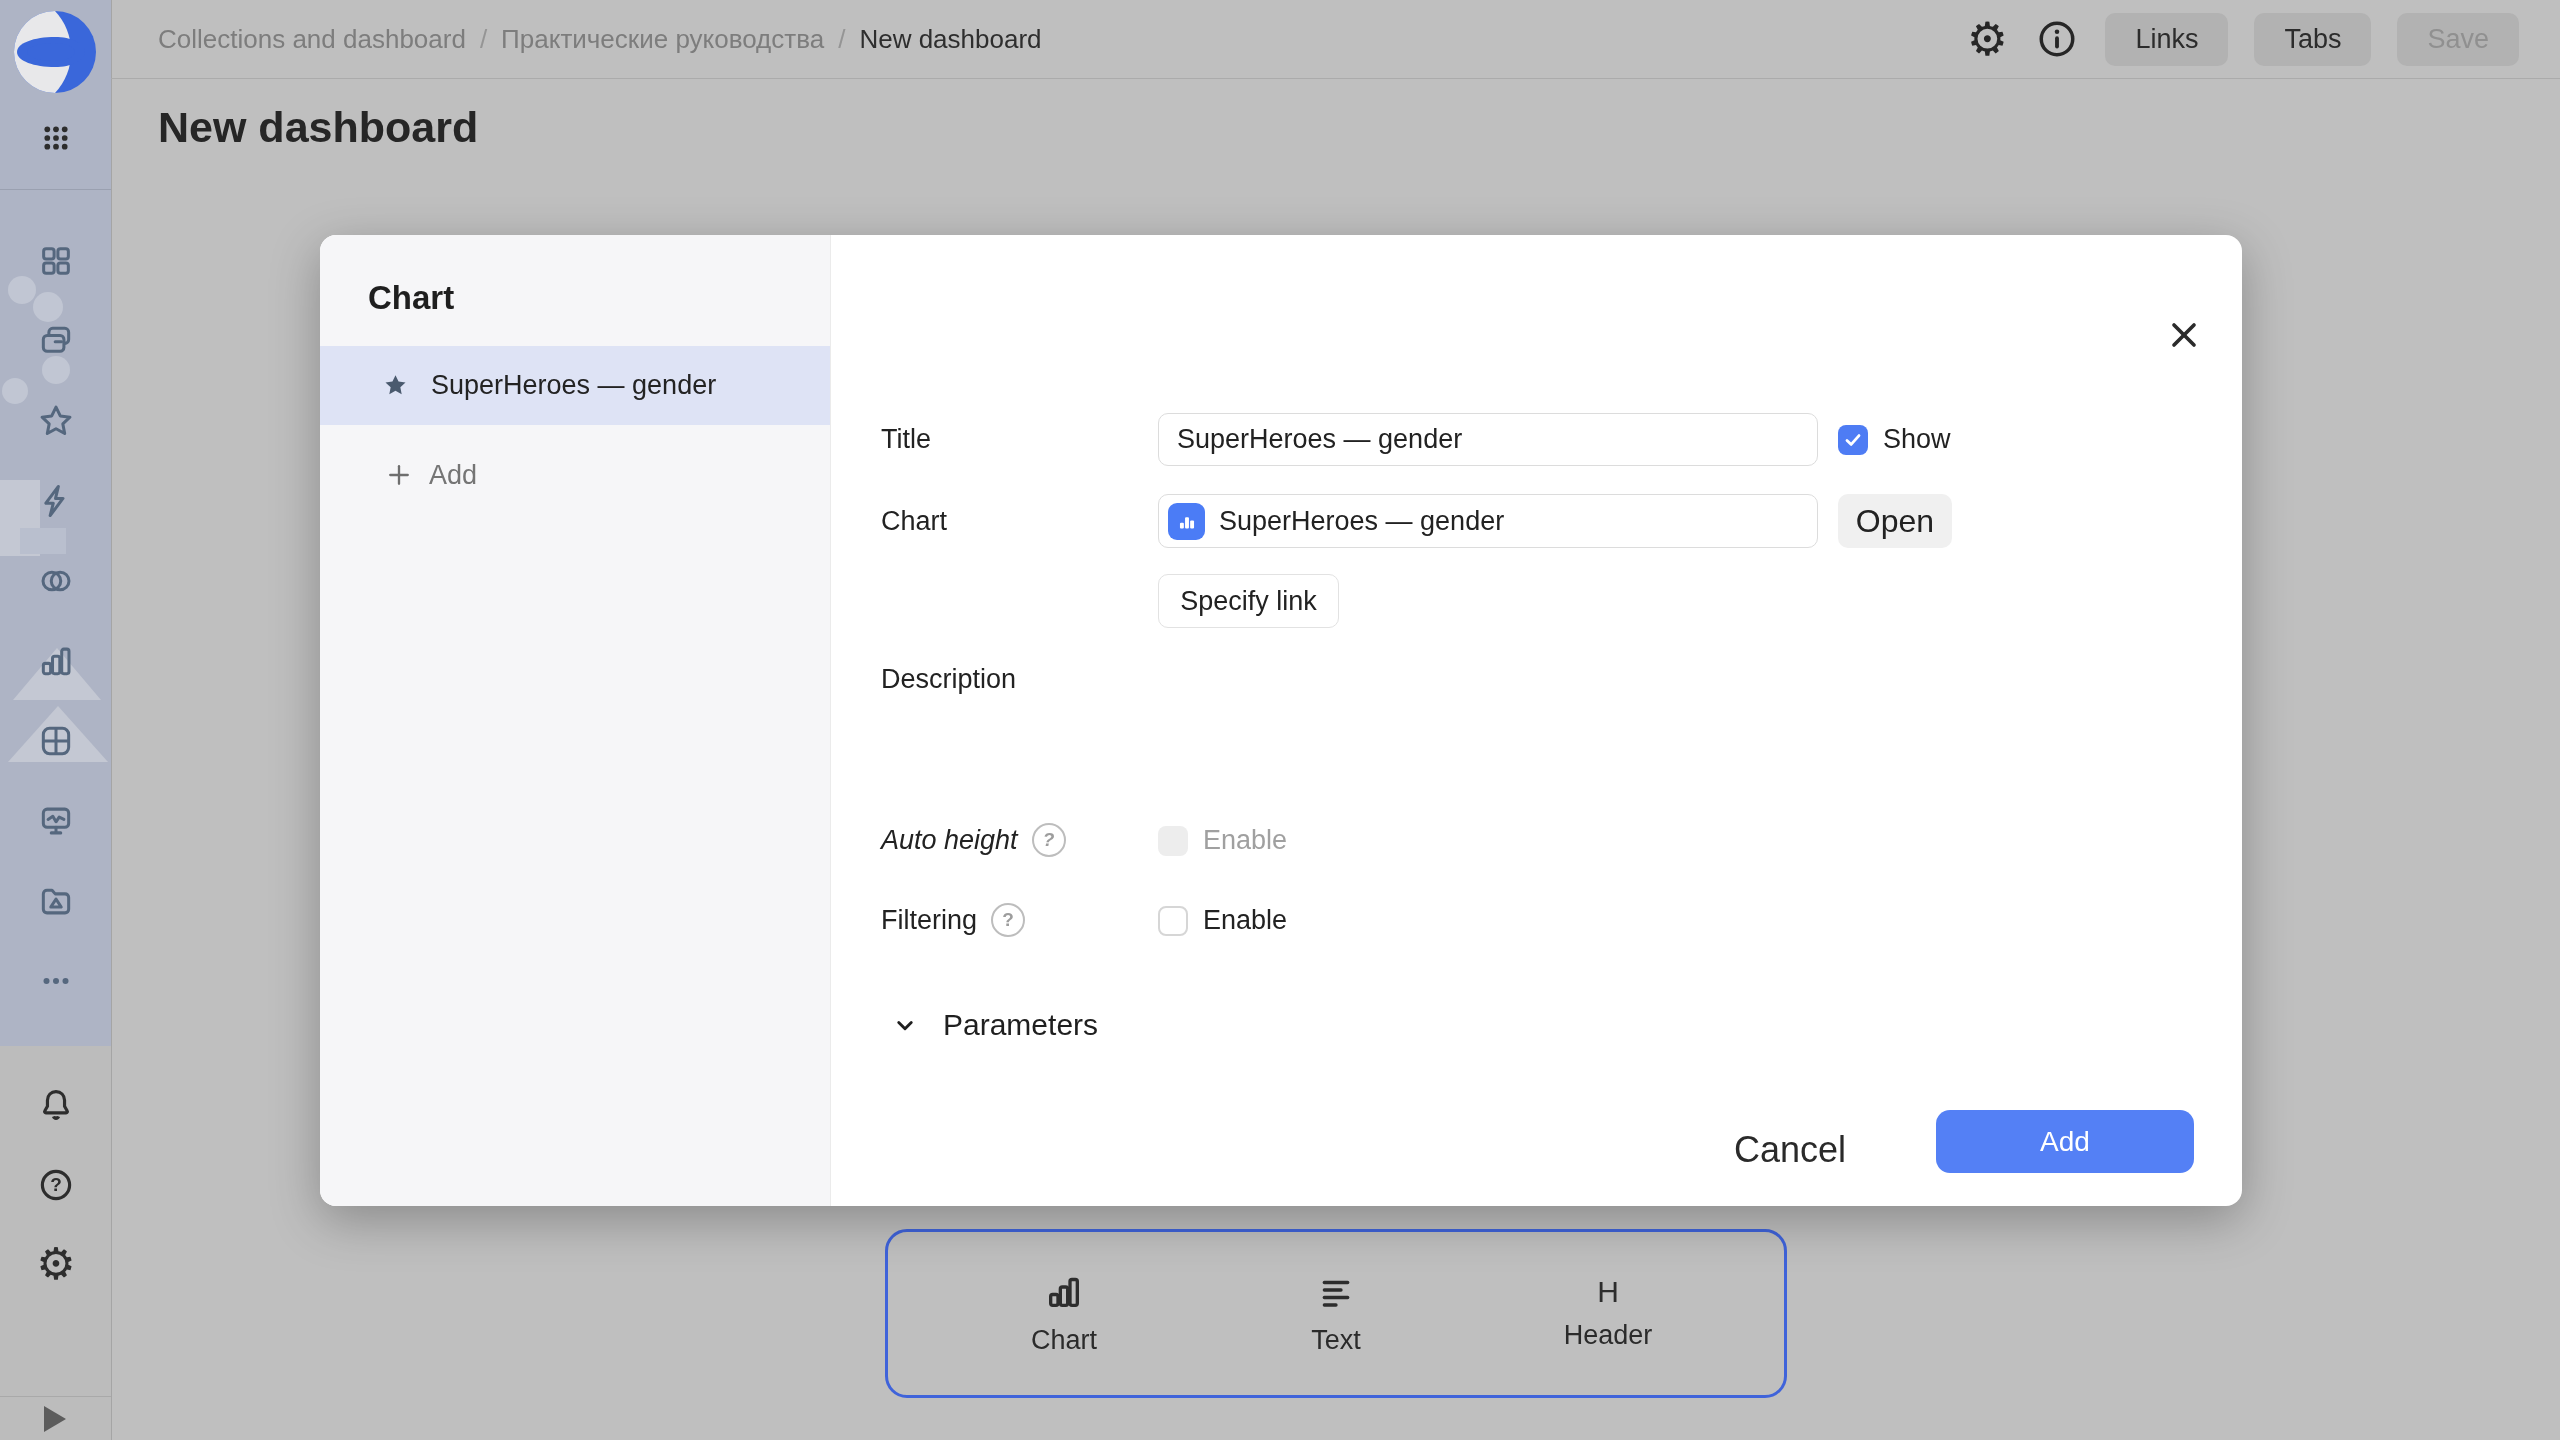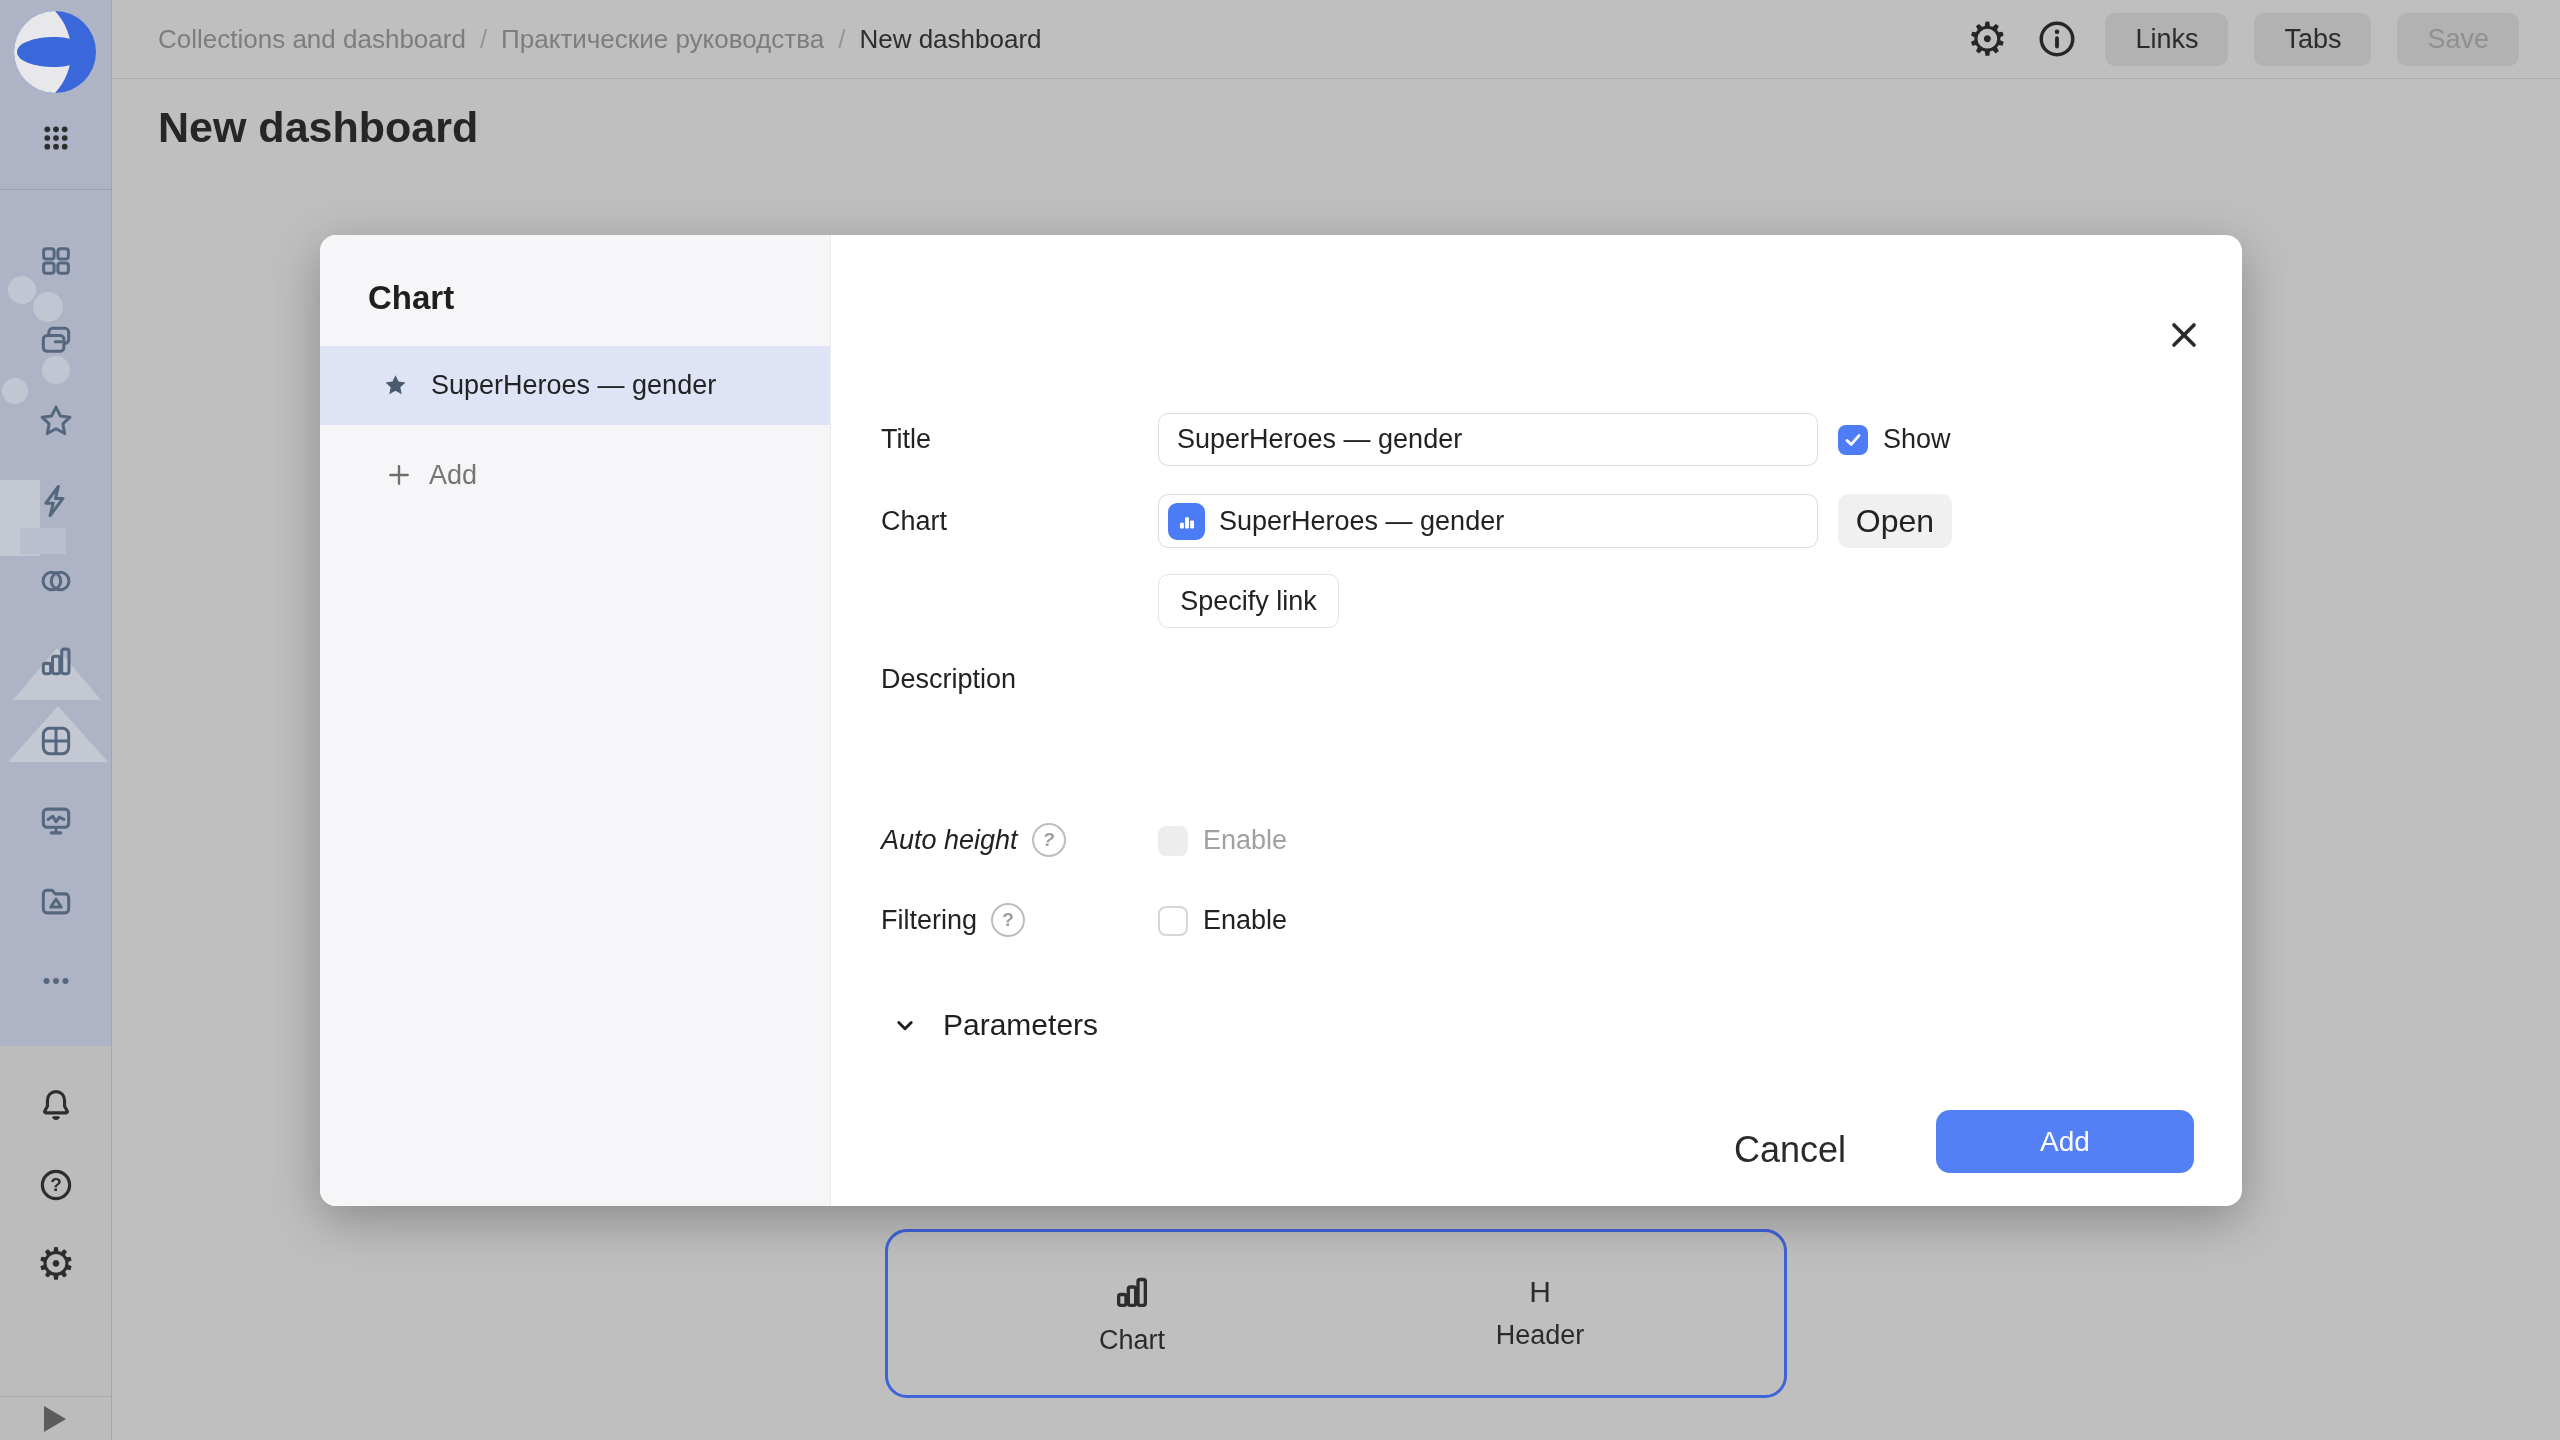--- a/index.html
+++ b/index.html
@@ -259,20 +259,29 @@
   <div class="widgetbar">
     <div class="witem">
       <svg viewBox="0 0 24 24" width="40" height="40" fill="none" stroke="#2d2d2d" stroke-width="2">
         <rect x="4" y="13.5" width="4.4" height="6.5" rx="1.2"></rect>
         <rect x="9.8" y="9" width="4.4" height="11" rx="1.2"></rect>
         <rect x="15.6" y="4.5" width="4.4" height="15.5" rx="1.2"></rect>
       </svg>
       <span class="wlabel">Chart</span>
     </div>
     <div class="witem">
+      <svg viewBox="0 0 24 24" width="40" height="40" fill="none" stroke="#2d2d2d" stroke-width="2" stroke-linecap="round">
+        <line x1="5" y1="6.3" x2="19" y2="6.3"></line>
+        <line x1="5" y1="10.8" x2="15" y2="10.8"></line>
+        <line x1="5" y1="15.3" x2="19" y2="15.3"></line>
+        <line x1="5" y1="19.8" x2="12" y2="19.8"></line>
+      </svg>
+      <span class="wlabel">Text</span>
+    </div>
+    <div class="witem">
       <span class="wH">H</span>
       <span class="wlabel">Header</span>
     </div>
   </div>
 
   <div class="modal">
 
     <div class="modal-left">
       <div class="modal-title">Chart</div>
       <div class="list-item">

